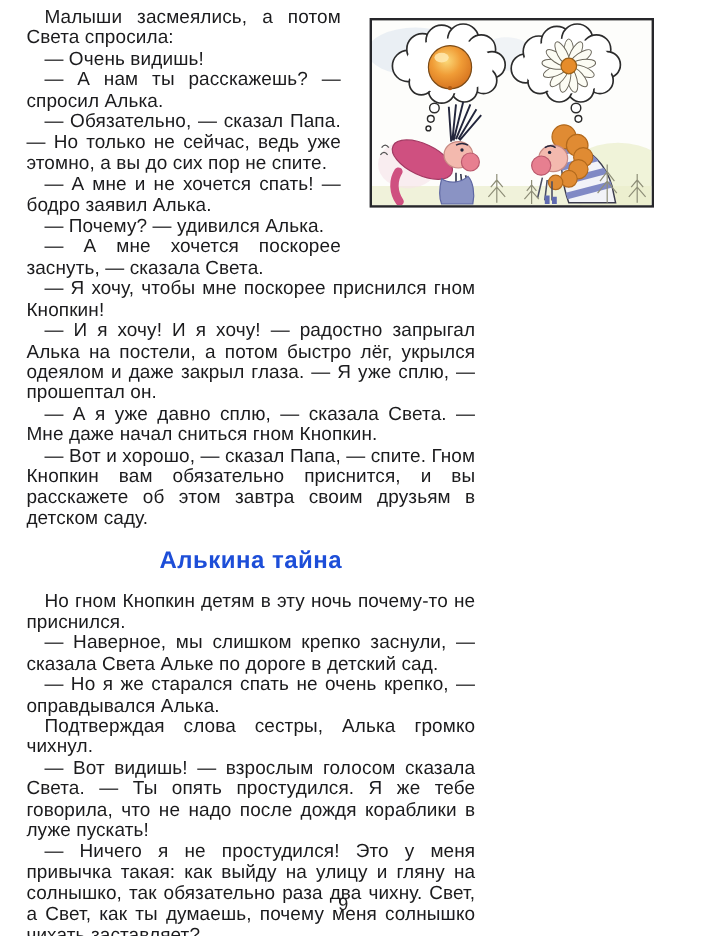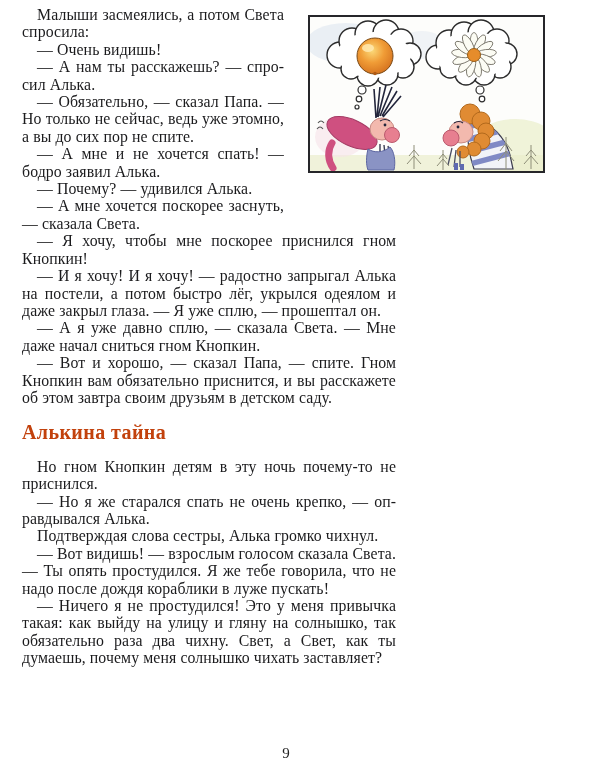--- a/index.html
+++ b/index.html
@@ -1,27 +1,27 @@
 <!DOCTYPE html>
 <html><head>
 <meta charset="utf-8">
 <style>
   html,body{margin:0;padding:0;}
   body{width:600px;height:780px;background:#ffffff;overflow:hidden;}
   .page{position:relative;width:600px;height:780px;background:#ffffff;
-        font-family:Liberation Serif, serif;color:#1b1b1d;}
+        font-family:Liberation Sans, sans-serif;color:#1b1b1d;}
   .illustration{position:absolute;left:308px;top:15px;width:237px;height:158px;
         border:2px solid #26262a;box-sizing:border-box;background:#fdfdfb;overflow:hidden;}
   .illustration svg{display:block;}
   .text-block{position:absolute;left:22px;top:6px;width:374px;
         font-size:15.8px;line-height:17.4px;text-align:justify;letter-spacing:0.1px;}
   .spacer{float:right;width:112px;height:212px;}
   p.para{margin:0;text-indent:15px;}
-  h2.chapter-heading{margin:18px 0 16px;font-size:20px;
-        font-weight:700;letter-spacing:0.4px;color:#c2410c;}
+  h2.chapter-heading{margin:18px 0 16px;text-align:center;font-size:20px;
+        font-weight:700;letter-spacing:0.4px;color:#1d4ed8;}
   .folio{position:absolute;left:0;top:745px;width:572px;text-align:center;
         font-size:15px;color:#222;}
 </style>
 </head>
 <body>
 
 <div class="page">
 
   <div class="illustration">
     <svg viewBox="0 0 233 154" width="233" height="154">
@@ -174,20 +174,21 @@
     <p class="para">— Почему? — удивился Алька.</p>
     <p class="para">— А мне хочется поскорее заснуть, — сказала Света.</p>
     <p class="para">— Я хочу, чтобы мне поскорее приснился гном Кнопкин!</p>
     <p class="para">— И я хочу! И я хочу! — радостно запрыгал Алька на постели, а потом быстро лёг, укрылся одеялом и даже закрыл глаза. — Я уже сплю, — прошептал он.</p>
     <p class="para">— А я уже давно сплю, — сказала Света. — Мне даже начал сниться гном Кнопкин.</p>
     <p class="para">— Вот и хорошо, — сказал Папа, — спите. Гном Кнопкин вам обязательно приснится, и вы расскажете об этом завтра своим друзьям в детском саду.</p>
 
     <h2 class="chapter-heading">Алькина тайна</h2>
 
     <p class="para">Но гном Кнопкин детям в эту ночь почему-то не приснился.</p>
+    <p class="para">— Наверное, мы слишком крепко заснули, — ска­зала Света Альке по дороге в детский сад.</p>
     <p class="para">— Но я же старался спать не очень крепко, — оп­равдывался Алька.</p>
     <p class="para">Подтверждая слова сестры, Алька громко чихнул.</p>
     <p class="para">— Вот видишь! — взрослым голосом сказала Света. — Ты опять простудился. Я же тебе говорила, что не надо после дождя кораблики в луже пускать!</p>
     <p class="para">— Ничего я не простудился! Это у меня привычка такая: как выйду на улицу и гляну на солнышко, так обязательно раза два чихну. Свет, а Свет, как ты думаешь, почему меня солнышко чихать заставляет?</p>
   </div>
 
   <div class="folio">9</div>
 </div>
 
 </body></html>

